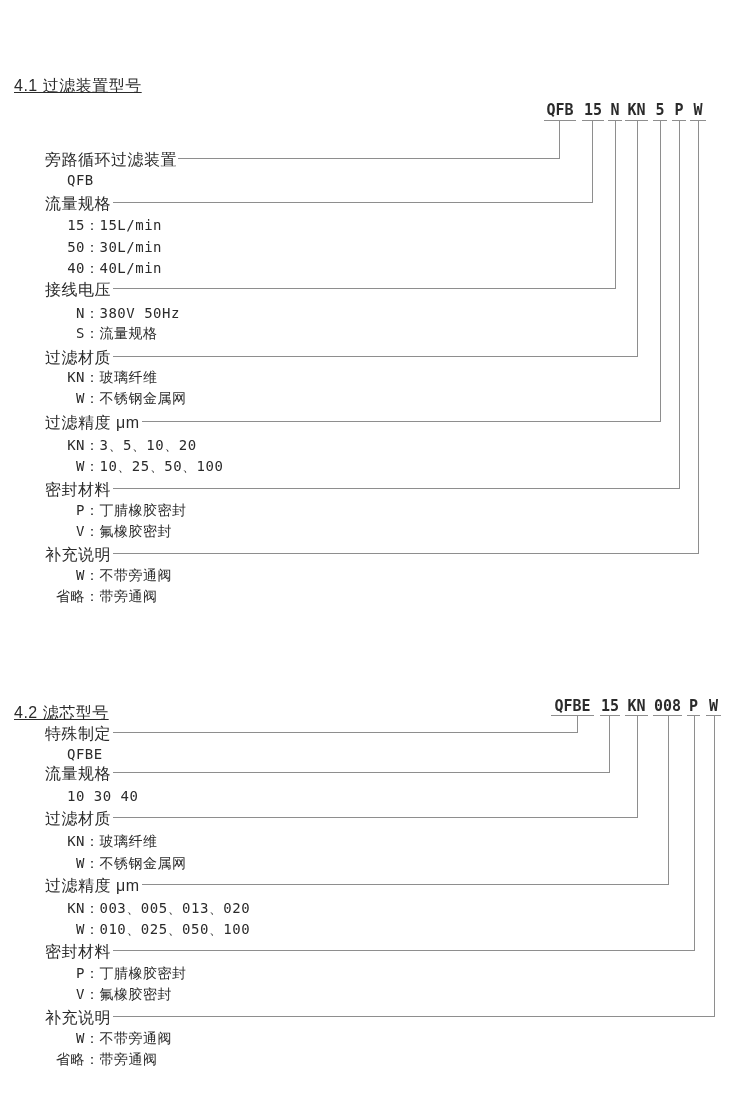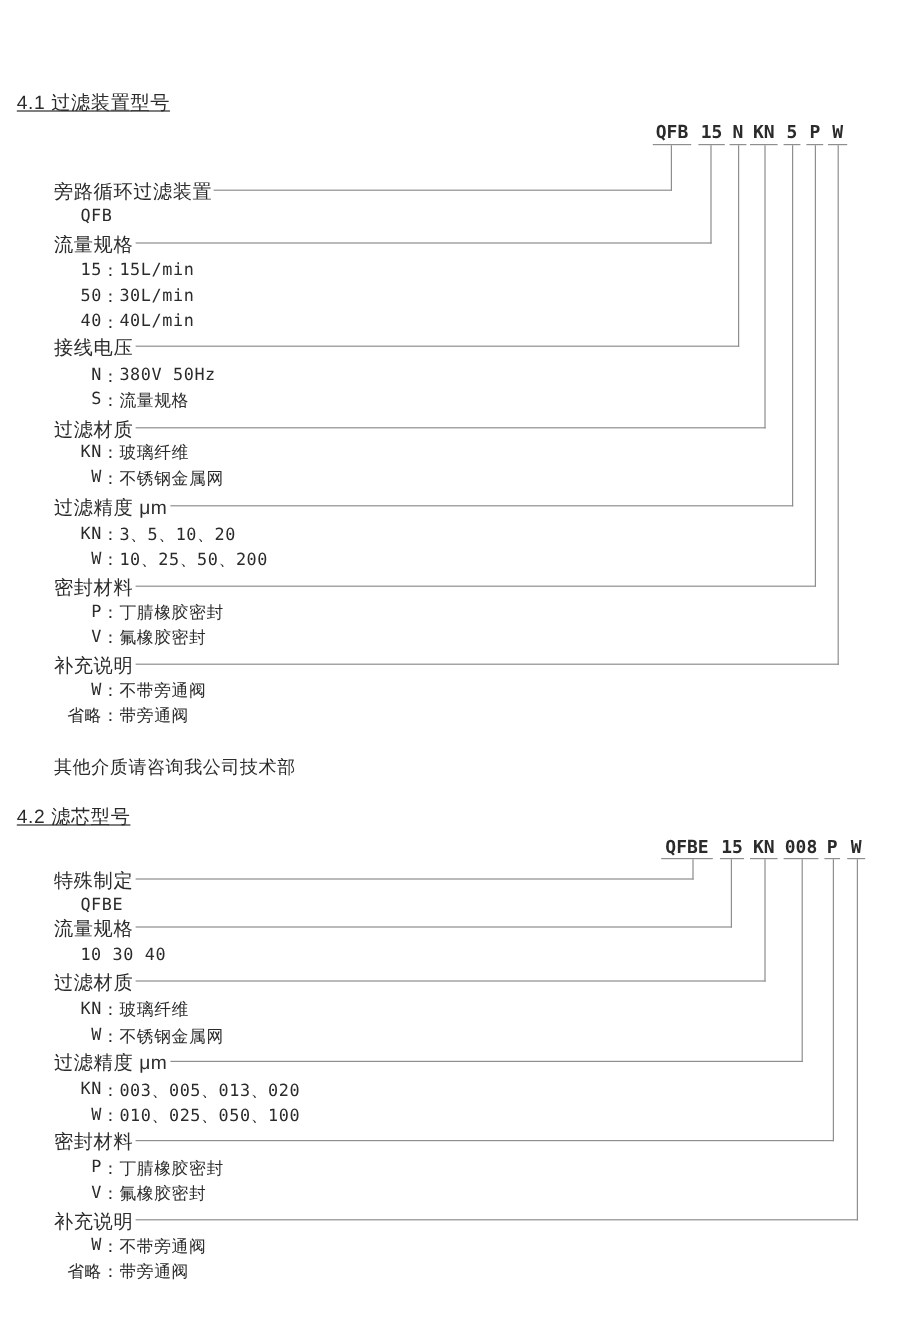--- a/index.html
+++ b/index.html
@@ -2,39 +2,38 @@
 <html><head>
 <meta charset="utf-8">
 <style>
   html,body{margin:0;padding:0;background:#ffffff;}
   .page{position:relative;width:750px;height:1100px;background:#ffffff;
         font-family:"Liberation Sans",sans-serif;color:#2b2b2b;overflow:hidden;}
   .abs{position:absolute;white-space:nowrap;}
   .title{left:12px;top:14px;font-size:20px;font-weight:bold;letter-spacing:1px;}
   .heading{left:14px;font-size:16px;letter-spacing:0.5px;text-decoration:underline;}
   #heading-1{top:76px;}
-  #heading-2{top:671px;}
+  #heading-2{top:703px;}
   .note{left:45px;top:630px;font-size:15px;letter-spacing:0.5px;}
   .cat{position:absolute;left:45px;font-size:16px;letter-spacing:0.5px;white-space:nowrap;}
   .sub{position:absolute;left:45px;font-size:14px;letter-spacing:0.5px;
        font-family:"DejaVu Sans Mono","Liberation Sans",monospace;display:flex;white-space:pre;}
   .sub .c{display:inline-block;width:40px;text-align:right;}
   .plain{position:absolute;left:67px;font-size:14px;letter-spacing:0.5px;
          font-family:"DejaVu Sans Mono","Liberation Sans",monospace;white-space:pre;}
   .codeseg{position:absolute;font-size:15px;font-weight:bold;text-align:center;
            font-family:"DejaVu Sans Mono","Liberation Sans",monospace;white-space:nowrap;}
   .hline{position:absolute;height:1px;background:#8e8e8e;}
   .vline{position:absolute;width:1px;background:#8e8e8e;}
 </style>
 </head>
 <body>
 
 <div class="page">
   <div class="abs heading" id="heading-1">4.1 过滤装置型号</div>
-  <div class="abs note">其他介质请咨询我公司技术部</div>
   <div class="abs heading" id="heading-2">4.2 滤芯型号</div>
   <div id="diagram">
       <div class="codeseg" style="left: 544px; top: 101px; width: 32px;">QFB</div>
       <div class="hline" style="left: 544px; top: 120px; width: 32px; background: rgb(142, 142, 142);"></div>
       <div class="vline" style="left: 559px; top: 121px; height: 38px; background: rgb(142, 142, 142);"></div>
       <div class="codeseg" style="left: 582px; top: 101px; width: 22px;">15</div>
       <div class="hline" style="left: 582px; top: 120px; width: 22px; background: rgb(142, 142, 142);"></div>
       <div class="vline" style="left: 592px; top: 121px; height: 82px; background: rgb(142, 142, 142);"></div>
       <div class="codeseg" style="left: 608px; top: 101px; width: 14px;">N</div>
       <div class="hline" style="left: 608px; top: 120px; width: 14px; background: rgb(142, 142, 142);"></div>
@@ -63,21 +62,21 @@
       <div class="hline" style="left: 113px; top: 288px; width: 503px; background: rgb(142, 142, 142);"></div>
       <div class="sub" style="top: 305px;"><span class="c">N</span><span class="sep">：</span><span class="d">380V 50Hz</span></div>
       <div class="sub" style="top: 325px;"><span class="c">S</span><span class="sep">：</span><span class="d">流量规格</span></div>
       <div class="cat" style="top: 348px;">过滤材质</div>
       <div class="hline" style="left: 113px; top: 356px; width: 525px; background: rgb(142, 142, 142);"></div>
       <div class="sub" style="top: 369px;"><span class="c">KN</span><span class="sep">：</span><span class="d">玻璃纤维</span></div>
       <div class="sub" style="top: 390px;"><span class="c">W</span><span class="sep">：</span><span class="d">不锈钢金属网</span></div>
       <div class="cat" style="top: 413px;">过滤精度 μm</div>
       <div class="hline" style="left: 142px; top: 421px; width: 519px; background: rgb(142, 142, 142);"></div>
       <div class="sub" style="top: 437px;"><span class="c">KN</span><span class="sep">：</span><span class="d">3、5、10、20</span></div>
-      <div class="sub" style="top: 458px;"><span class="c">W</span><span class="sep">：</span><span class="d">10、25、50、200</span></div>
+      <div class="sub" style="top: 458px;"><span class="c">W</span><span class="sep">：</span><span class="d">10、25、50、100</span></div>
       <div class="cat" style="top: 480px;">密封材料</div>
       <div class="hline" style="left: 113px; top: 488px; width: 567px; background: rgb(142, 142, 142);"></div>
       <div class="sub" style="top: 502px;"><span class="c">P</span><span class="sep">：</span><span class="d">丁腈橡胶密封</span></div>
       <div class="sub" style="top: 523px;"><span class="c">V</span><span class="sep">：</span><span class="d">氟橡胶密封</span></div>
       <div class="cat" style="top: 545px;">补充说明</div>
       <div class="hline" style="left: 113px; top: 553px; width: 586px; background: rgb(142, 142, 142);"></div>
       <div class="sub" style="top: 567px;"><span class="c">W</span><span class="sep">：</span><span class="d">不带旁通阀</span></div>
       <div class="sub" style="top: 588px;"><span class="c">省略</span><span class="sep">：</span><span class="d">带旁通阀</span></div>
       <div class="codeseg" style="left: 551px; top: 697px; width: 43px;">QFBE</div>
       <div class="hline" style="left: 551px; top: 715px; width: 43px; background: rgb(142, 142, 142);"></div>

